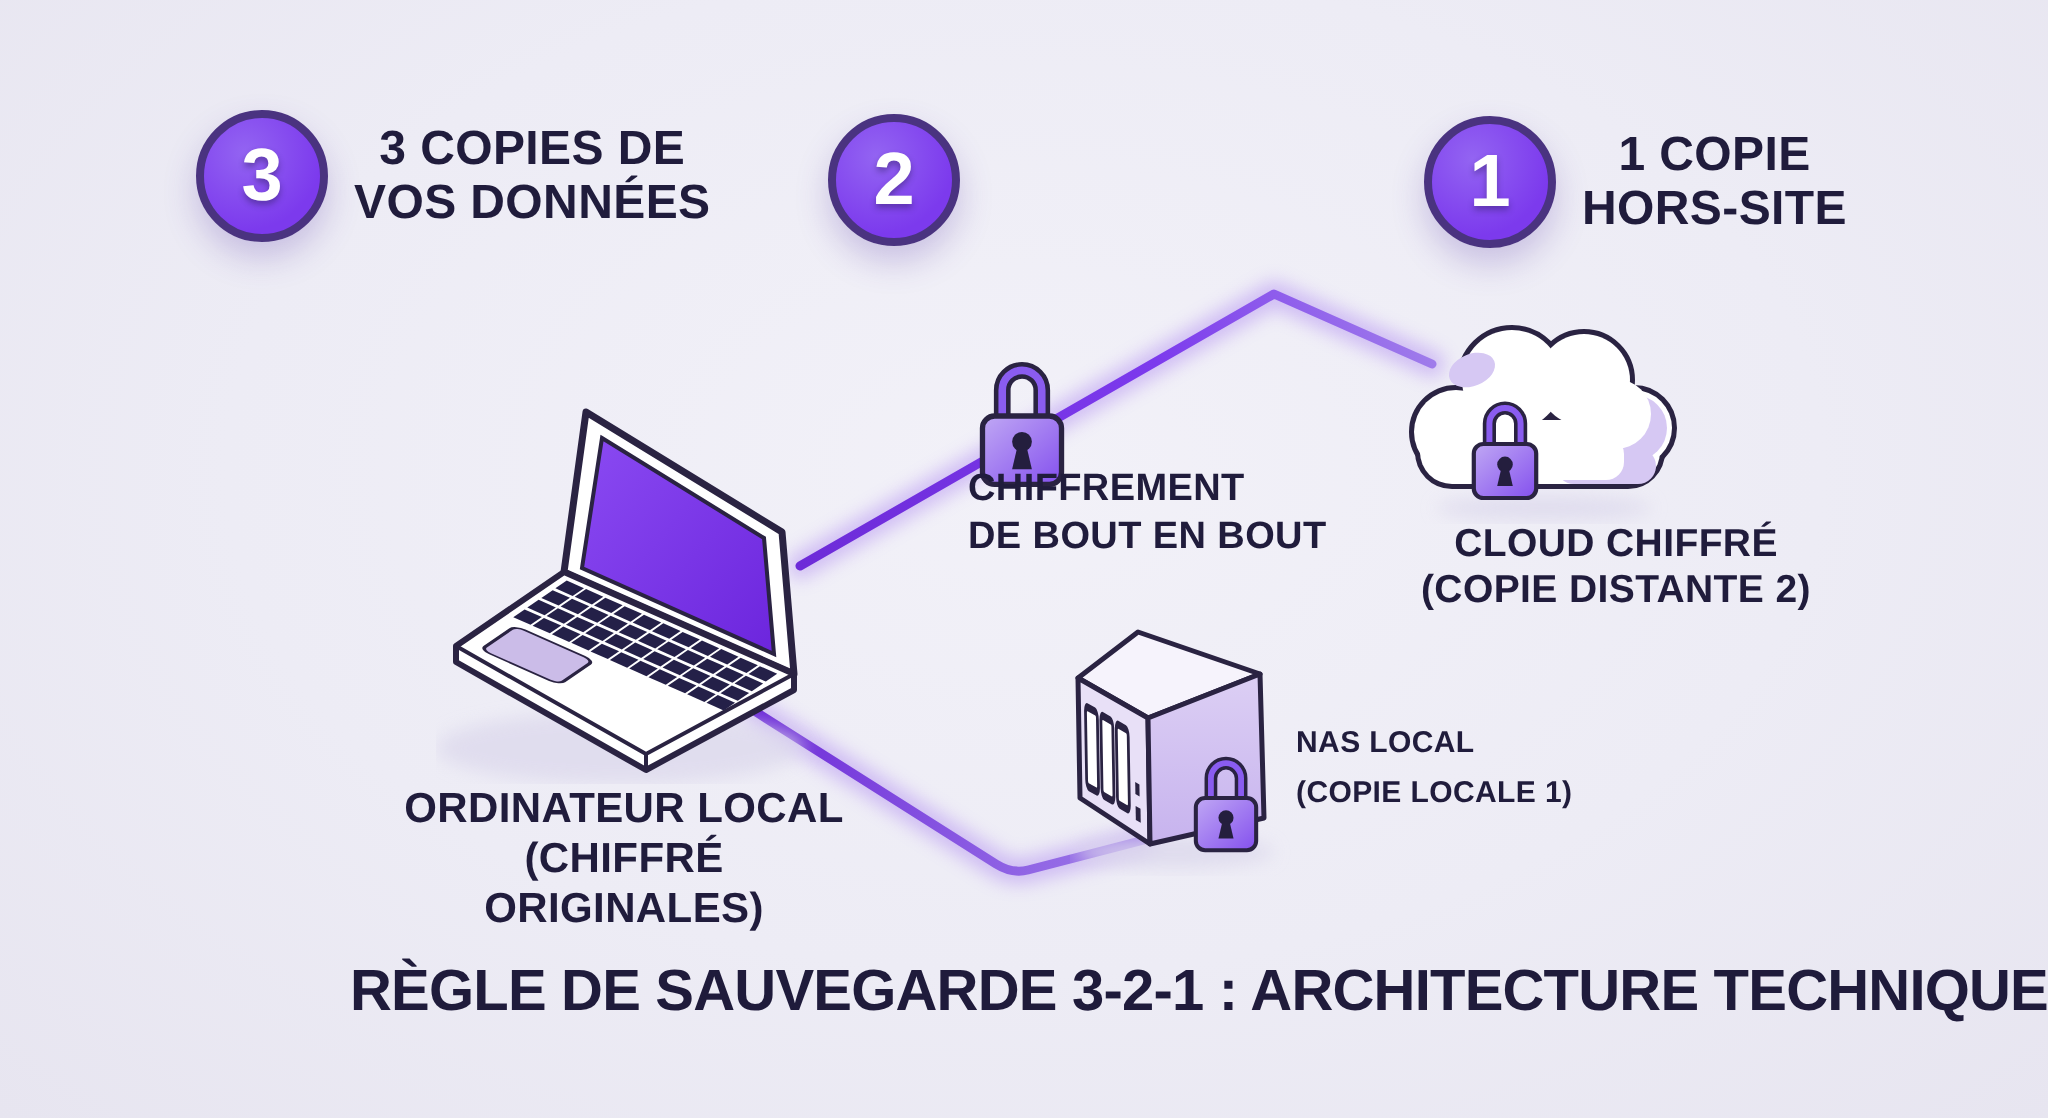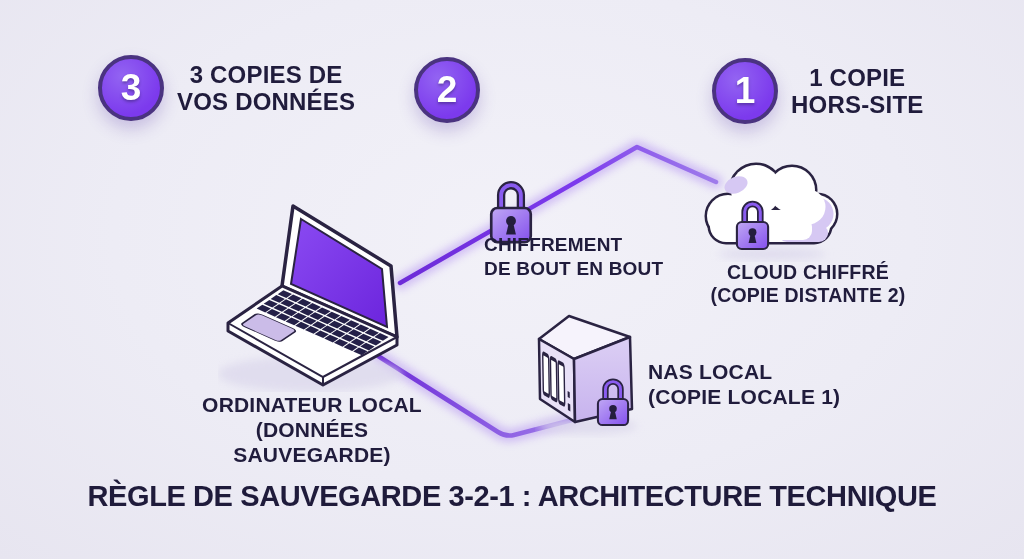--- a/index.html
+++ b/index.html
@@ -22,25 +22,25 @@
     box-shadow:0 8px 16px rgba(90,60,170,.25);
   }
   .rule-label{font-size:24px;line-height:27px;font-weight:800;letter-spacing:.2px;text-align:center;}
   .rule-1{left:98px;top:55px;}
   .rule-2{left:414px;top:57px;}
   .rule-3{left:712px;top:58px;}
   
   .node-label{font-weight:800;letter-spacing:.2px;}
   .lbl-encryption{left:484px;top:233px;font-size:19px;line-height:24px;}
   .lbl-cloud{left:698px;top:261px;width:220px;text-align:center;font-size:19.5px;line-height:23px;}
-  .lbl-nas{left:648px;top:359px;font-size:21px;line-height:25px;}
+  .lbl-nas{left:648px;top:359px;font-size:15px;line-height:25px;}
   .lbl-laptop{left:195px;top:392px;width:234px;text-align:center;font-size:21px;line-height:25px;}
   
   .footer-title{
-    left:0;right:0;top:480px;text-align:center;
+    left:0;right:0;top:480px;text-align:right;
     font-size:29px;font-weight:800;letter-spacing:-.4px;color:#1f1b3b;
   }
   .line2{display:block;}
 </style>
 </head>
 <body>
 
 <div class="stage">
 
   <svg class="abs" style="left:0;top:0" width="1024" height="559" viewBox="0 0 1024 559">
@@ -224,18 +224,18 @@
     <span class="line2">(COPIE DISTANTE 2)</span>
   </div>
 
   <div class="abs node-label lbl-nas">
     <span>NAS LOCAL</span>
     <span class="line2">(COPIE LOCALE 1)</span>
   </div>
 
   <div class="abs node-label lbl-laptop">
     <span>ORDINATEUR LOCAL</span>
-    <span class="line2">(DONNÉES SAUVEGARDE)</span>
+    <span class="line2">(CHIFFRÉ ORIGINALES)</span>
   </div>
 
   <div class="abs footer-title">RÈGLE DE SAUVEGARDE 3-2-1 : ARCHITECTURE TECHNIQUE</div>
 
 </div>
 
 </body></html>

